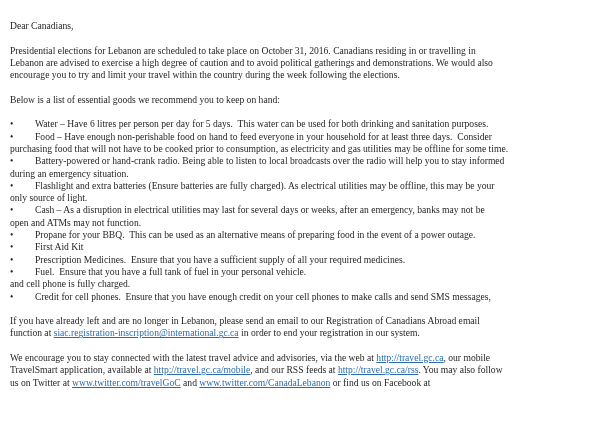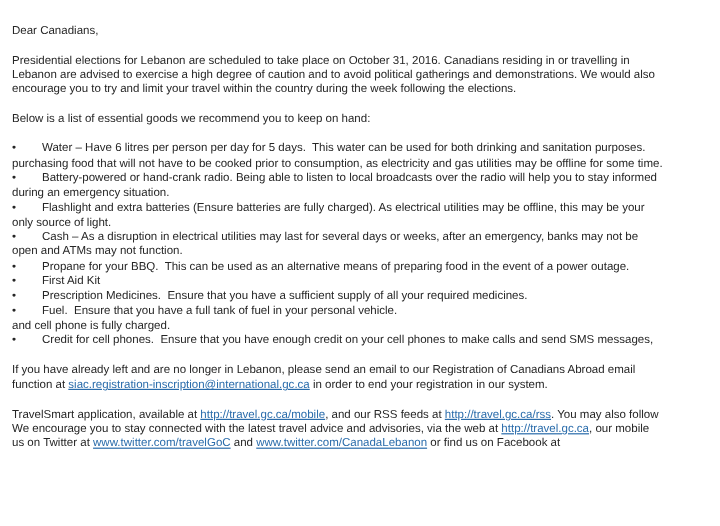--- a/index.html
+++ b/index.html
@@ -21,20 +21,21 @@
     width: 586px;
     font-size: 9.6px;
     line-height: 12.3px;
     color: #262626;
   }
   .block {
     margin: 0 0 12.3px 0;
   }
   .line {
     white-space: pre;
+    font-family: Liberation Serif, serif;
   }
   .bullet {
     display: inline-block;
     width: 25px;
   }
   a.lnk {
     color: #2a6cab;
     text-decoration: underline;
     cursor: pointer;
   }
@@ -51,36 +52,37 @@
     <div class="block">
       <div class="line"><span>Presidential elections for Lebanon are scheduled to take place on October 31, 2016. Canadians residing in or travelling in</span></div>
       <div class="line"><span>Lebanon are advised to exercise a high degree of caution and to avoid political gatherings and demonstrations. We would also</span></div>
       <div class="line"><span>encourage you to try and limit your travel within the country during the week following the elections.</span></div>
     </div>
     <div class="block">
       <div class="line"><span>Below is a list of essential goods we recommend you to keep on hand:</span></div>
     </div>
     <div class="block">
       <div class="line"><span class="bullet">•</span><span>Water – Have 6 litres per person per day for 5 days.  This water can be used for both drinking and sanitation purposes.</span></div>
+      <div class="line"><span class="bullet">•</span><span>Food – Have enough non-perishable food on hand to feed everyone in your household for at least three days.  Consider</span></div>
       <div class="line"><span>purchasing food that will not have to be cooked prior to consumption, as electricity and gas utilities may be offline for some time.</span></div>
       <div class="line"><span class="bullet">•</span><span>Battery-powered or hand-crank radio. Being able to listen to local broadcasts over the radio will help you to stay informed</span></div>
       <div class="line"><span>during an emergency situation.</span></div>
       <div class="line"><span class="bullet">•</span><span>Flashlight and extra batteries (Ensure batteries are fully charged). As electrical utilities may be offline, this may be your</span></div>
       <div class="line"><span>only source of light.</span></div>
       <div class="line"><span class="bullet">•</span><span>Cash – As a disruption in electrical utilities may last for several days or weeks, after an emergency, banks may not be</span></div>
       <div class="line"><span>open and ATMs may not function.</span></div>
       <div class="line"><span class="bullet">•</span><span>Propane for your BBQ.  This can be used as an alternative means of preparing food in the event of a power outage.</span></div>
       <div class="line"><span class="bullet">•</span><span>First Aid Kit</span></div>
       <div class="line"><span class="bullet">•</span><span>Prescription Medicines.  Ensure that you have a sufficient supply of all your required medicines.</span></div>
       <div class="line"><span class="bullet">•</span><span>Fuel.  Ensure that you have a full tank of fuel in your personal vehicle.</span></div>
       <div class="line"><span>and cell phone is fully charged.</span></div>
       <div class="line"><span class="bullet">•</span><span>Credit for cell phones.  Ensure that you have enough credit on your cell phones to make calls and send SMS messages,</span></div>
     </div>
     <div class="block">
       <div class="line"><span>If you have already left and are no longer in Lebanon, please send an email to our Registration of Canadians Abroad email</span></div>
       <div class="line"><span>function at </span><a class="lnk" href="#">siac.registration-inscription@international.gc.ca</a><span> in order to end your registration in our system.</span></div>
     </div>
     <div class="block">
+      <div class="line"><span>We encourage you to stay connected with the latest travel advice and advisories, via the web at </span><a class="lnk" href="#">http://travel.gc.ca</a><span>, our mobile</span></div>
       <div class="line"><span>TravelSmart application, available at </span><a class="lnk" href="#">http://travel.gc.ca/mobile</a><span>, and our RSS feeds at </span><a class="lnk" href="#">http://travel.gc.ca/rss</a><span>. You may also follow</span></div>
-      <div class="line"><span>We encourage you to stay connected with the latest travel advice and advisories, via the web at </span><a class="lnk" href="#">http://travel.gc.ca</a><span>, our mobile</span></div>
       <div class="line"><span>us on Twitter at </span><a class="lnk" href="#">www.twitter.com/travelGoC</a><span> and </span><a class="lnk" href="#">www.twitter.com/CanadaLebanon</a><span> or find us on Facebook at</span></div>
     </div>
   </div>
 
 </body></html>

